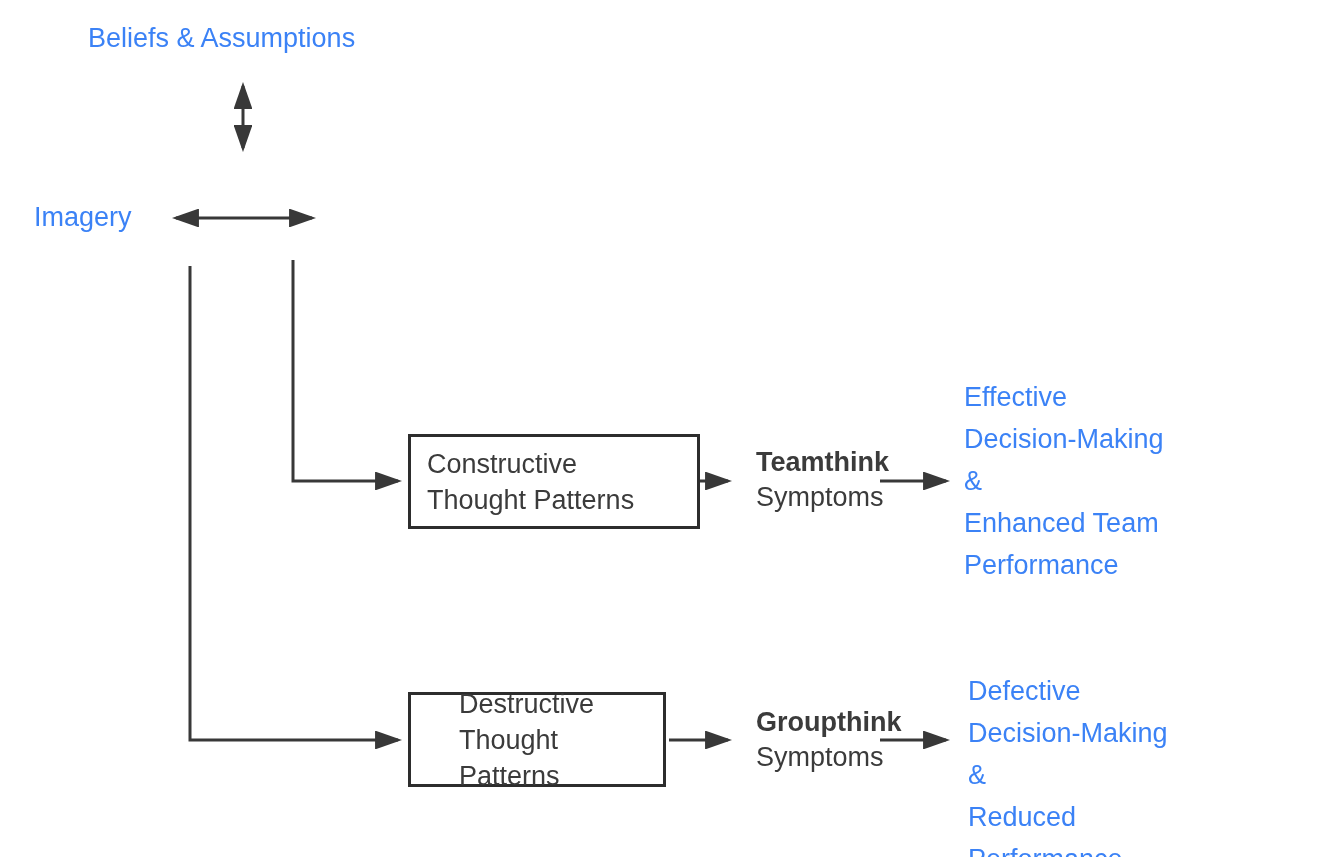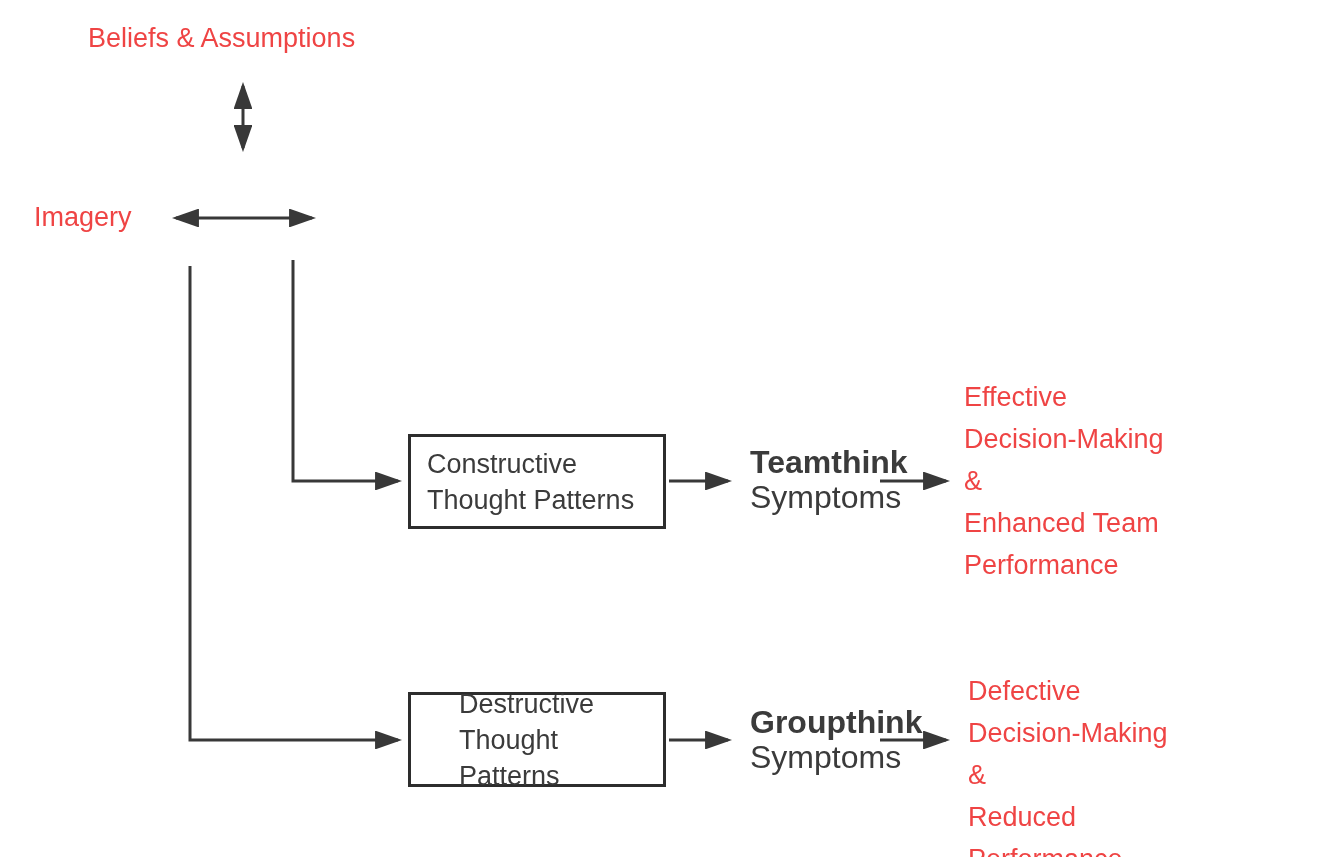--- a/index.html
+++ b/index.html
@@ -21,46 +21,47 @@
     left: 0;
     top: 0;
     width: 1317px;
     height: 857px;
   }
   .label {
     position: absolute;
     font-size: 27px;
     line-height: 31px;
     white-space: nowrap;
-    color: #ef4444;
+    color: #3b82f6;
   }
   .multiline {
     white-space: pre-line;
     line-height: 42px;
   }
   .node-box {
     position: absolute;
     border: 3px solid #2d2d2d;
     background: #ffffff;
     display: flex;
     flex-direction: column;
     justify-content: center;
     padding-left: 16px;
     box-sizing: border-box;
     font-size: 27px;
     line-height: 36px;
     white-space: pre-line;
   }
-  .box-constructive { left: 408px; top: 434px; width: 258px; height: 95px; }
+  .box-constructive { left: 408px; top: 434px; width: 292px; height: 95px; }
   .box-destructive  { left: 408px; top: 692px; width: 258px; height: 95px; padding-left: 48px; }
   .symptom-block {
     position: absolute;
-    font-size: 32px;
+    font-size: 27px;
     line-height: 35px;
     white-space: nowrap;
+    margin-left: 6px;
   }
   .symptom-block .bold-line { font-weight: bold; display: block; }
   .symptom-block .sub-line  { display: block; }
   .pos-beliefs   { left: 88px;  top: 23px;  }
   .pos-selftalk  { left: 34px;  top: 202px; }
   .pos-mental    { left: 346px; top: 202px; }
   .pos-teamthink { left: 750px; top: 445px; }
   .pos-groupthink{ left: 750px; top: 705px; }
   .pos-outcome1  { left: 964px; top: 376px; }
   .pos-outcome2  { left: 968px; top: 670px; }

